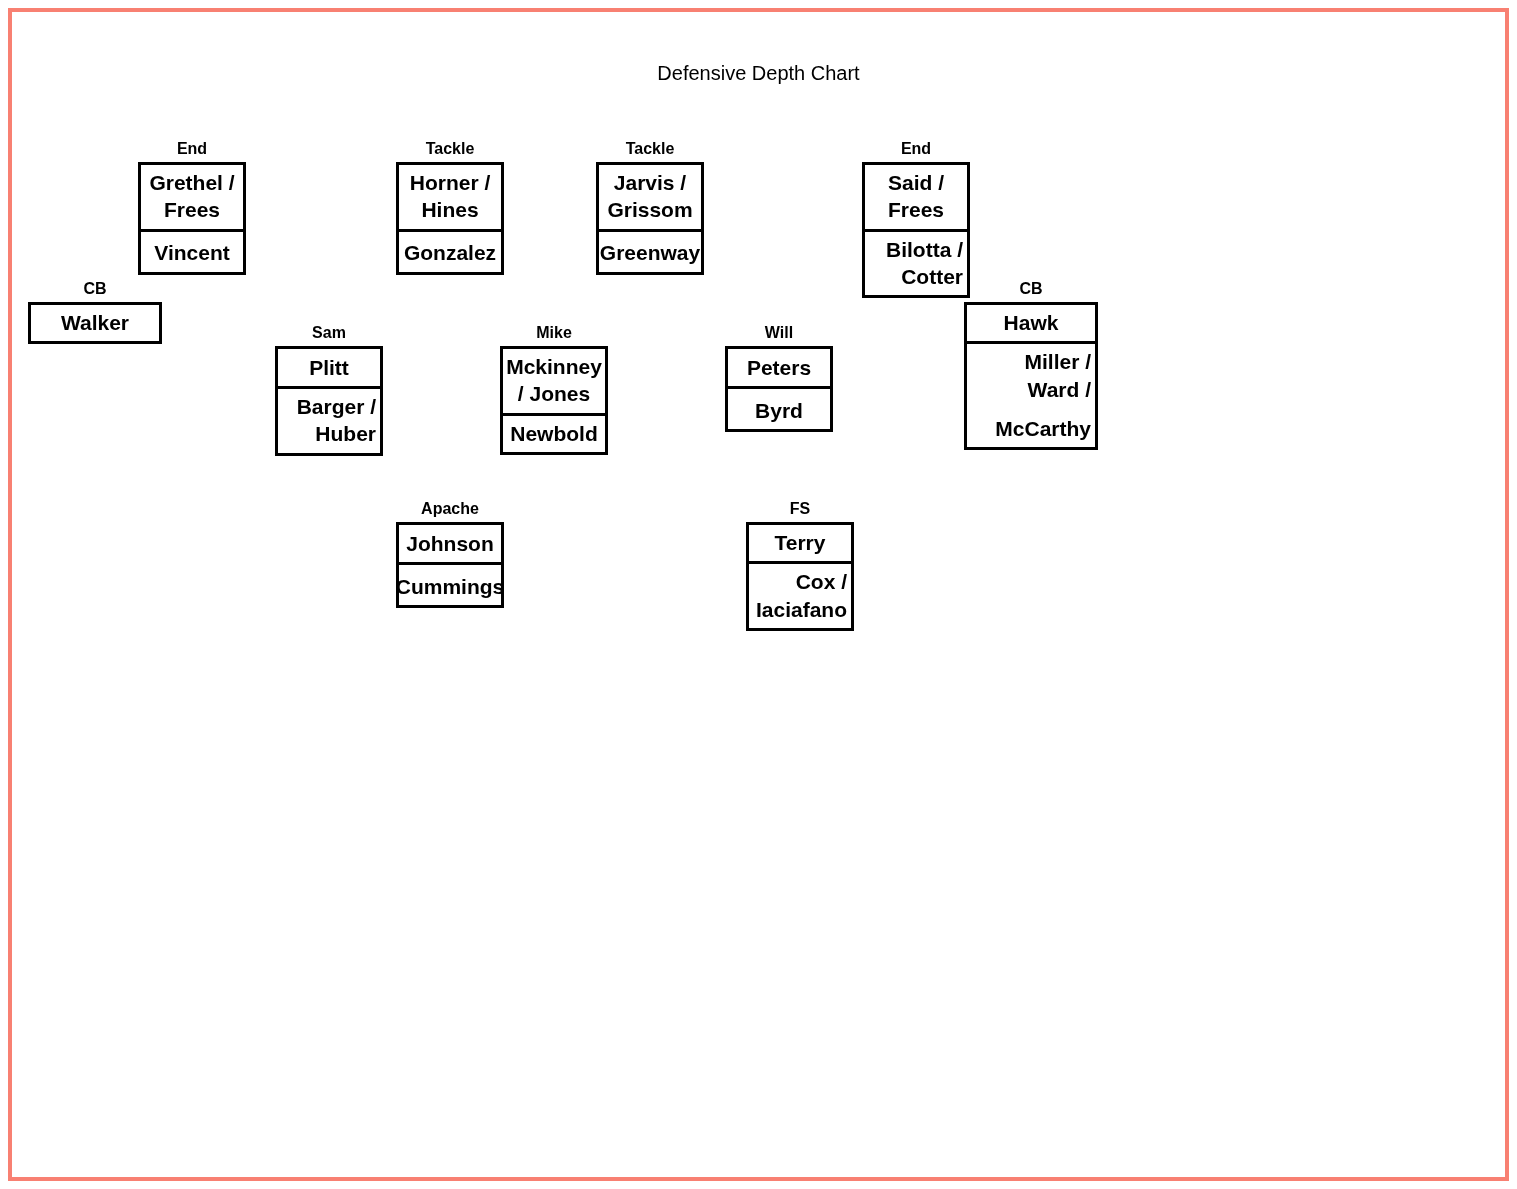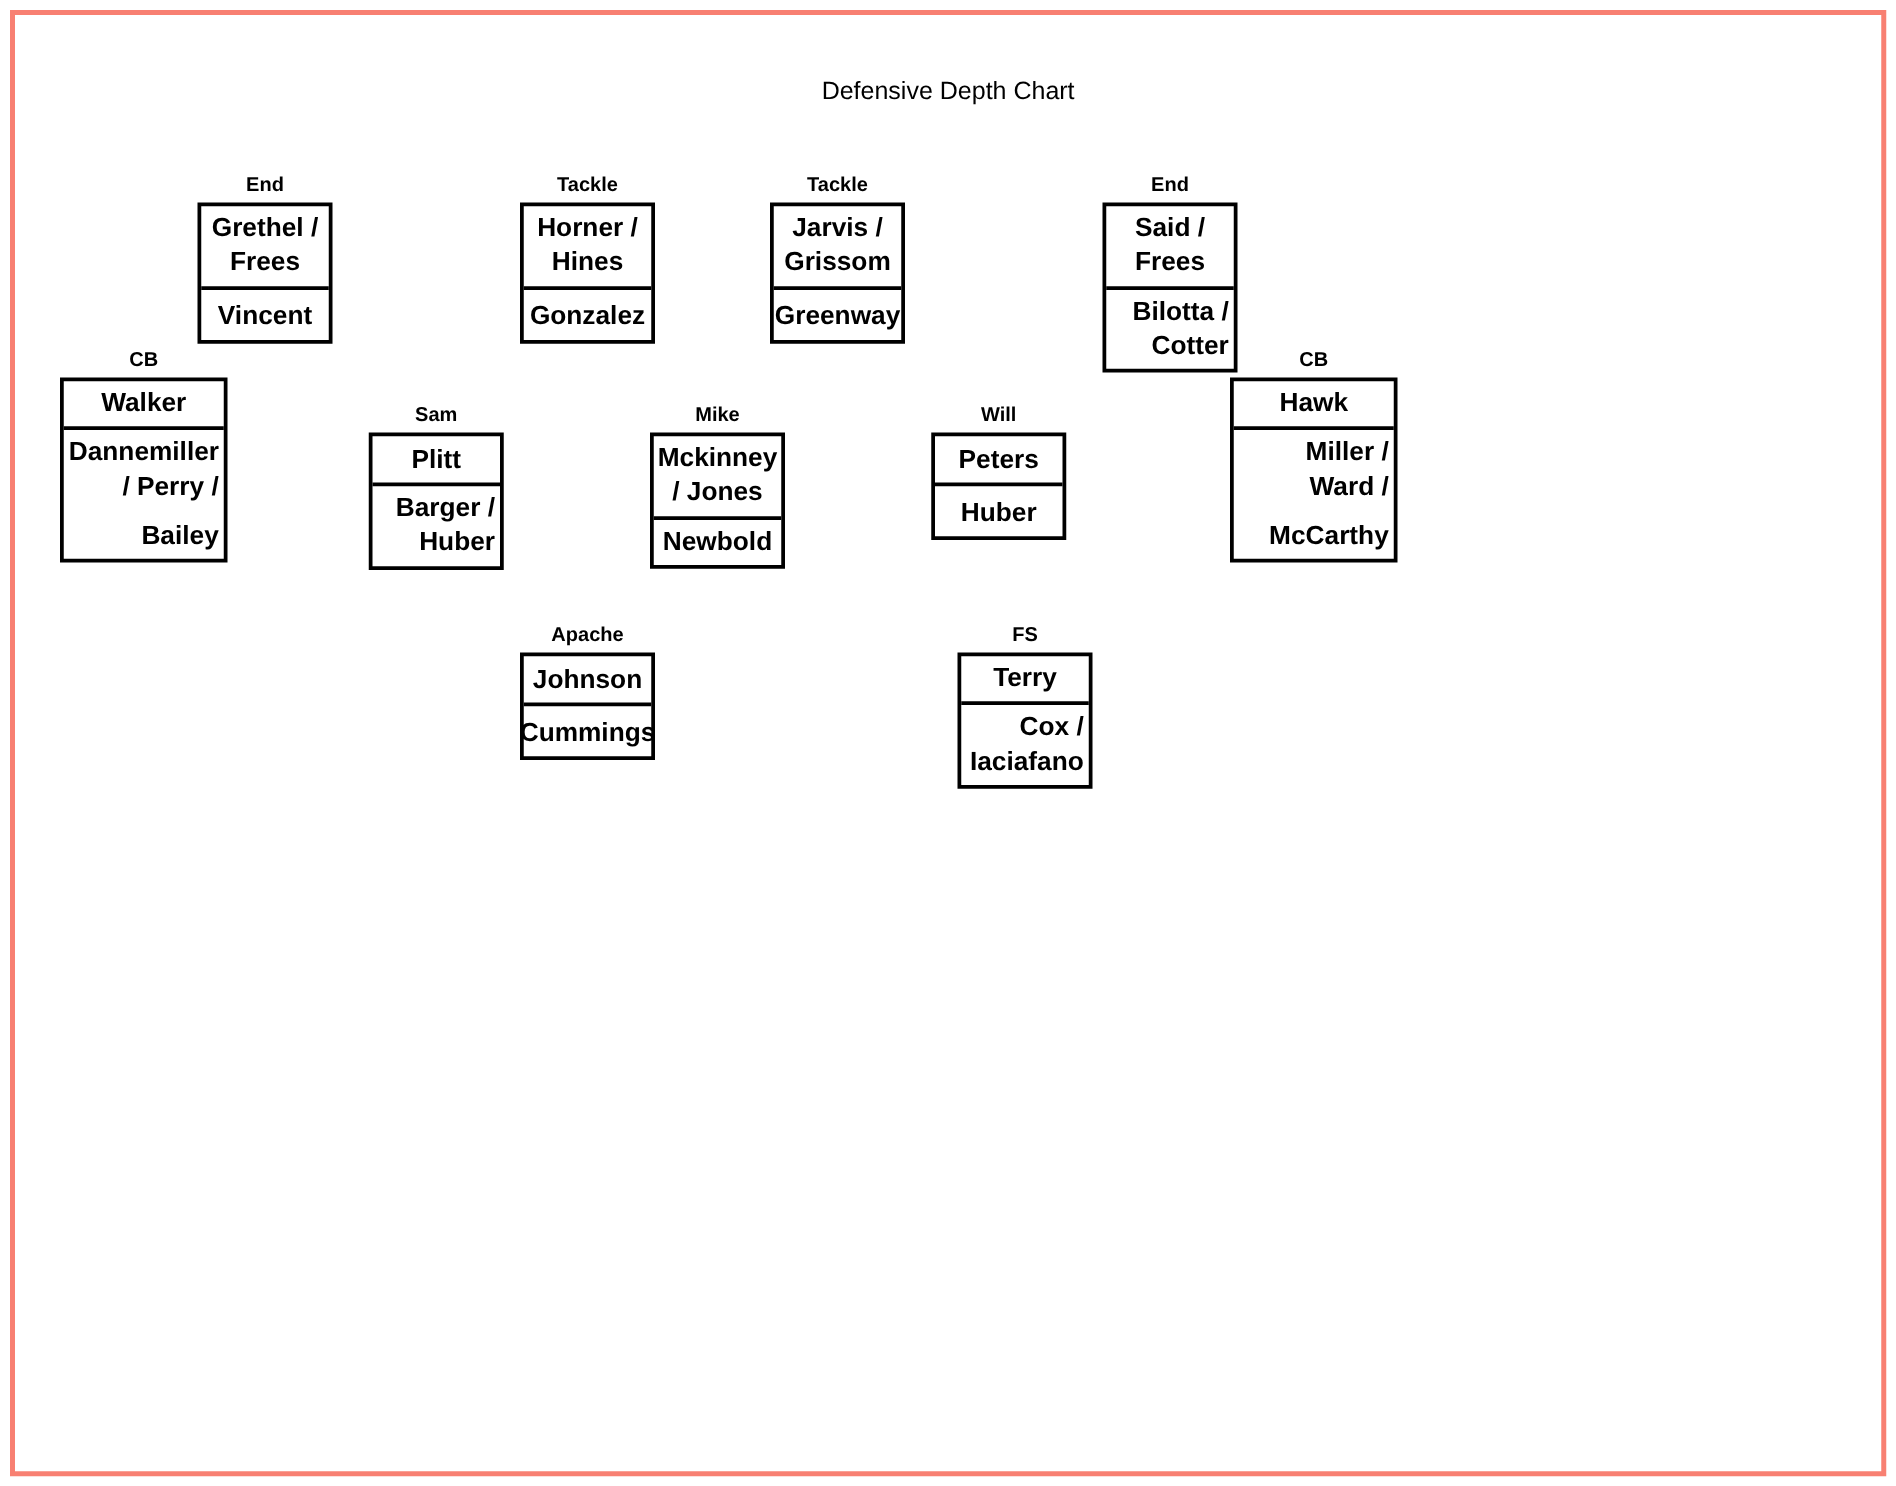--- a/index.html
+++ b/index.html
@@ -23,21 +23,20 @@
       top: 62px;
       left: 0;
       right: 0;
       text-align: center;
       font-size: 20px;
       font-weight: normal;
     }
     .pos {
       position: absolute;
       text-align: center;
-      margin-left: 20px;
     }
     .pos-label {
       font-weight: bold;
       font-size: 16px;
       padding-bottom: 4px;
     }
     .pos-box {
       border: 3px solid #000;
       width: 108px;
     }
@@ -95,27 +94,20 @@
   <div class="pos-box">
     <div class="slot" style="min-height:30px;">Said / Frees</div>
     <div class="slot">Bilotta / Cotter</div>
   </div>
 </div>
 
 <div class="pos" style="top:280px; left:28px;">
   <div class="pos-label">CB</div>
   <div class="pos-box-wide">
     <div class="slot" style="min-height:34px;">Walker</div>
-    <div class="slot slot-tall" style="border-bottom:none;">
-      <div style="width:100%;">
-        <div>Dannemiller / Perry /</div>
-        <div style="height:12px;"></div>
-        <div>Bailey</div>
-      </div>
-    </div>
   </div>
 </div>
 
 <div class="pos" style="top:324px; left:275px;">
   <div class="pos-label">Sam</div>
   <div class="pos-box">
     <div class="slot">Plitt</div>
     <div class="slot">Barger / Huber</div>
   </div>
 </div>
@@ -125,21 +117,21 @@
   <div class="pos-box">
     <div class="slot">Mckinney / Jones</div>
     <div class="slot" style="min-height:34px;">Newbold</div>
   </div>
 </div>
 
 <div class="pos" style="top:324px; left:725px;">
   <div class="pos-label">Will</div>
   <div class="pos-box">
     <div class="slot">Peters</div>
-    <div class="slot">Huber</div>
+    <div class="slot">Byrd</div>
   </div>
 </div>
 
 <div class="pos" style="top:280px; left:964px;">
   <div class="pos-label">CB</div>
   <div class="pos-box-wide">
     <div class="slot" style="min-height:34px;">Hawk</div>
     <div class="slot slot-tall" style="border-bottom:none;">
       <div style="width:100%;">
         <div>Miller / Ward /</div>

